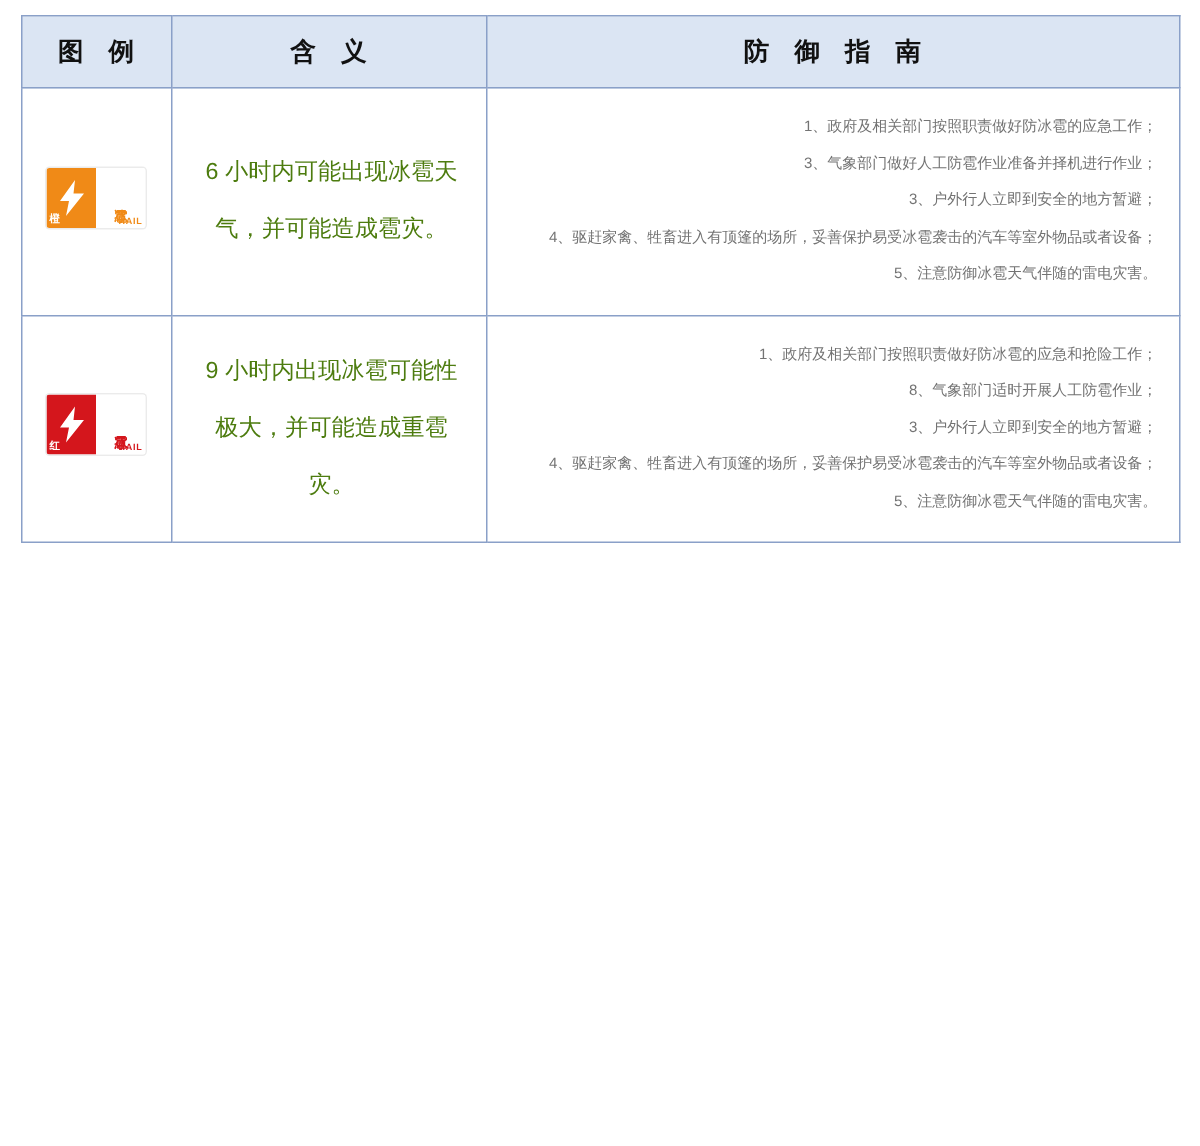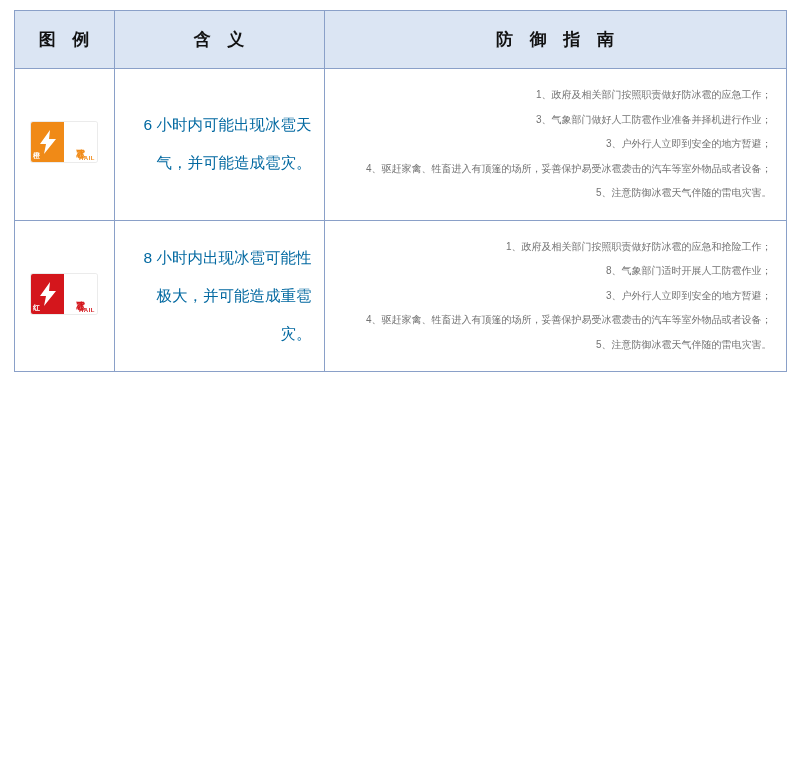--- a/index.html
+++ b/index.html
@@ -33,41 +33,41 @@
     border: 1px solid #8aa0c8;
     vertical-align: middle;
     box-sizing: border-box;
   }
   thead th {
     background: #dbe5f3;
     font-weight: bold;
     font-size: 17px;
     letter-spacing: 6px;
     text-align: center;
-    height: 58px;
+    height: 48px;
     color: #111111;
   }
   thead th .hdr-inner {
     display: block;
     padding-left: 6px;
   }
   col.c-icon { width: 100px; }
   col.c-meaning { width: 210px; }
   col.c-guide { width: 462px; }
 
   td.icon-cell {
     text-align: center;
     padding: 6px 0;
   }
   td.meaning-cell {
     font-size: 15.5px;
     line-height: 2.45;
     padding: 14px 12px 14px 16px;
-    text-align: right;
-    color: #0369a1;
+    text-align: center;
+    color: #4d7c0f;
   }
   td.guide-cell {
     font-size: 10px;
     line-height: 2.45;
     padding: 14px 14px 14px 16px;
     text-align: right;
     color: #737373;
   }
   td.guide-cell .line {
     white-space: normal;
@@ -197,21 +197,21 @@
                 <polygon points="12,1 2,15 8,15 6,25 18,10 11,10" fill="#ffffff"></polygon>
               </svg>
               <span class="level-zh">红</span>
             </span>
             <span class="right">
               <span class="label-zh">冰雹</span>
               <span class="label-en">HAIL</span>
             </span>
           </span>
         </td>
-        <td class="meaning-cell">8 小时内出现冰雹可能性极大，并可能造成重雹灾。</td>
+        <td class="meaning-cell">9 小时内出现冰雹可能性极大，并可能造成重雹灾。</td>
         <td class="guide-cell">
           <div class="line">1、政府及相关部门按照职责做好防冰雹的应急和抢险工作；</div>
           <div class="line">8、气象部门适时开展人工防雹作业；</div>
           <div class="line">3、户外行人立即到安全的地方暂避；</div>
           <div class="line">4、驱赶家禽、牲畜进入有顶篷的场所，妥善保护易受冰雹袭击的汽车等室外物品或者设备；</div>
           <div class="line">5、注意防御冰雹天气伴随的雷电灾害。</div>
         </td>
       </tr>
 
     </tbody>

